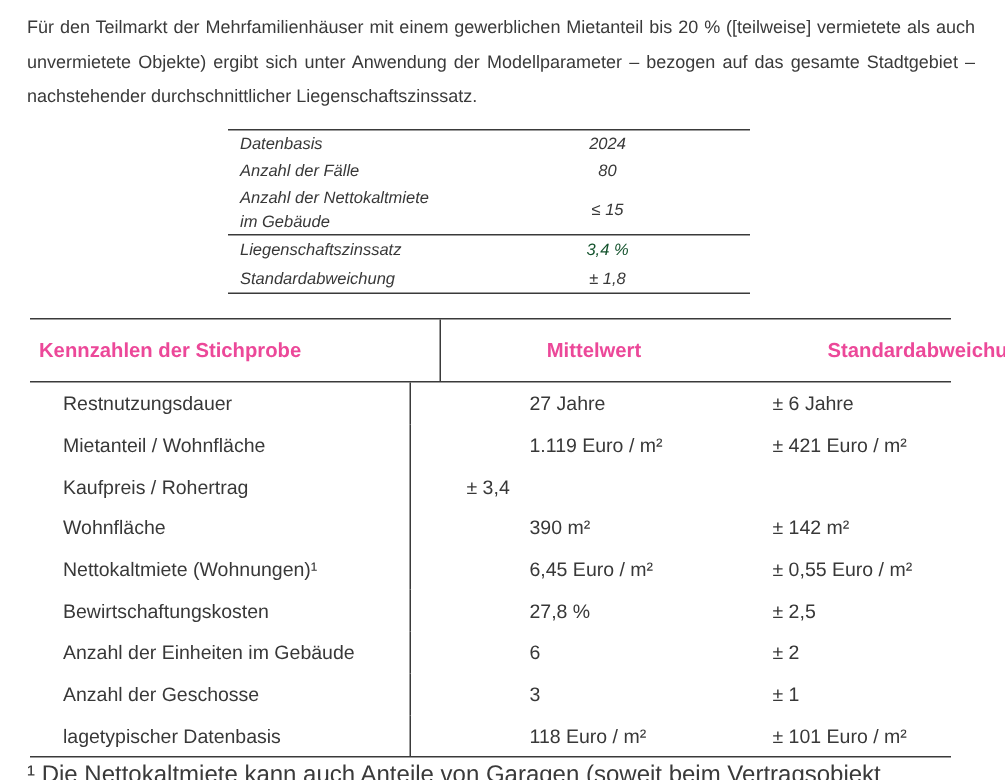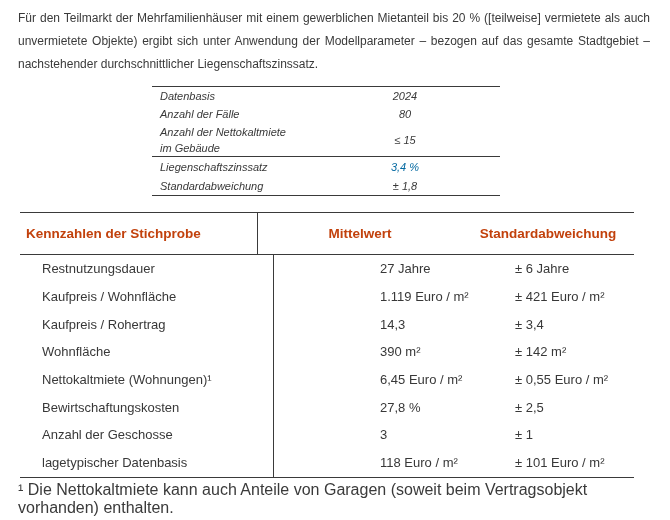--- a/index.html
+++ b/index.html
@@ -44,21 +44,21 @@
   .t1-row {
     display: grid;
     grid-template-columns: 178px 150px;
     align-items: center;
     min-height: 18px;
   }
   .t1-row .lbl { padding-left: 8px; white-space: pre-line; line-height: 16px; }
   .t1-row .val { text-align: center; }
   .t1-row.tall { min-height: 33px; }
   .t1-section-b .t1-row { min-height: 19px; }
-  .accent { color: #0369a1; }
+  .accent { color: #14532d; }
 
   
   .t2 {
     margin: 16px 0 0 20px;
     width: 614px;
     border-top: 1.6px solid #3a3a3a;
     border-bottom: 1.6px solid #3a3a3a;
   }
   .t2row {
     display: grid;
@@ -69,27 +69,28 @@
     align-items: center;
   }
   .t2row > div:nth-child(2) {
     border-left: 1.2px solid #3a3a3a;
   }
   .t2-header {
     height: 41px;
     border-bottom: 1.2px solid #3a3a3a;
     font-weight: bold;
     font-size: 13.5px;
-    color: #c2410c;
+    color: #ec4899;
+    gap: 36px;
   }
   .t2-header .h1 { padding-left: 6px; }
   .t2-header .h2, .t2-header .h3 { justify-content: center; }
   .t2-body .t2row { height: 27.7px; font-size: 13px; margin-left: 16px; }
   .t2-body .c-label { padding-left: 6px; }
-  .t2-body .c-mean  { padding-left: 106px; }
+  .t2-body .c-mean  { padding-left: 79px; }
   .t2-body .c-std   { padding-left: 37px; }
 
   
   .footnote {
     margin: 3px 20px 0 18px;
     font-size: 16px;
     color: #3a3a3a;
   }
 </style>
 </head>
@@ -133,43 +134,47 @@
       <div class="h2">Mittelwert</div>
       <div class="h3">Standardabweichung</div>
     </div>
     <div class="t2-body">
       <div class="t2row">
         <div class="c-label">Restnutzungsdauer</div>
         <div class="c-mean">27 Jahre</div>
         <div class="c-std">± 6 Jahre</div>
       </div>
       <div class="t2row">
-        <div class="c-label">Kaufpreis / Wohnfläche</div>
+        <div class="c-label">Mietanteil / Wohnfläche</div>
         <div class="c-mean">1.119 Euro / m²</div>
         <div class="c-std">± 421 Euro / m²</div>
       </div>
       <div class="t2row">
         <div class="c-label">Kaufpreis / Rohertrag</div>
-        <div class="c-mean">14,3</div>
         <div class="c-std">± 3,4</div>
       </div>
       <div class="t2row">
         <div class="c-label">Wohnfläche</div>
         <div class="c-mean">390 m²</div>
         <div class="c-std">± 142 m²</div>
       </div>
       <div class="t2row">
         <div class="c-label">Nettokaltmiete (Wohnungen)¹</div>
         <div class="c-mean">6,45 Euro / m²</div>
         <div class="c-std">± 0,55 Euro / m²</div>
       </div>
       <div class="t2row">
         <div class="c-label">Bewirtschaftungskosten</div>
         <div class="c-mean">27,8 %</div>
         <div class="c-std">± 2,5</div>
+      </div>
+      <div class="t2row">
+        <div class="c-label">Anzahl der Einheiten im Gebäude</div>
+        <div class="c-mean">6</div>
+        <div class="c-std">± 2</div>
       </div>
       <div class="t2row">
         <div class="c-label">Anzahl der Geschosse</div>
         <div class="c-mean">3</div>
         <div class="c-std">± 1</div>
       </div>
       <div class="t2row">
         <div class="c-label">lagetypischer Datenbasis</div>
         <div class="c-mean">118 Euro / m²</div>
         <div class="c-std">± 101 Euro / m²</div>

